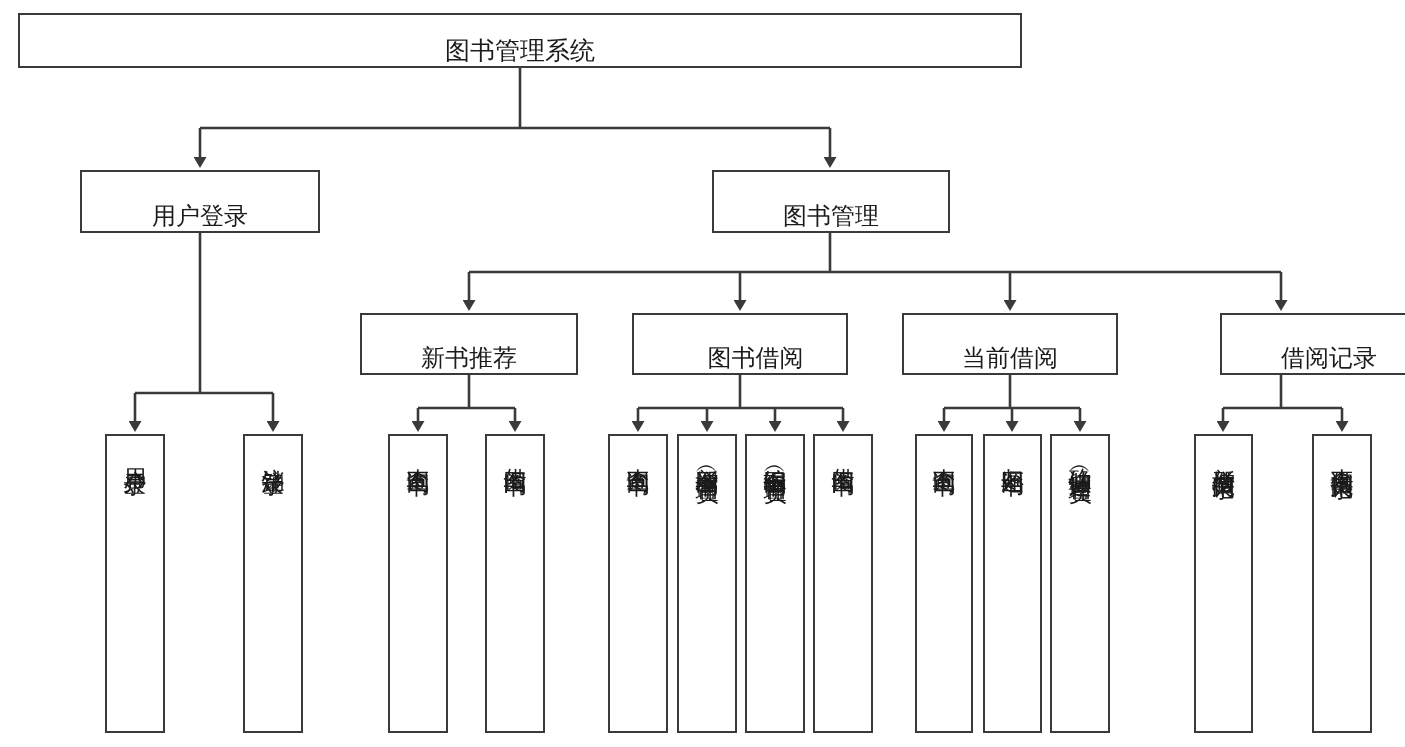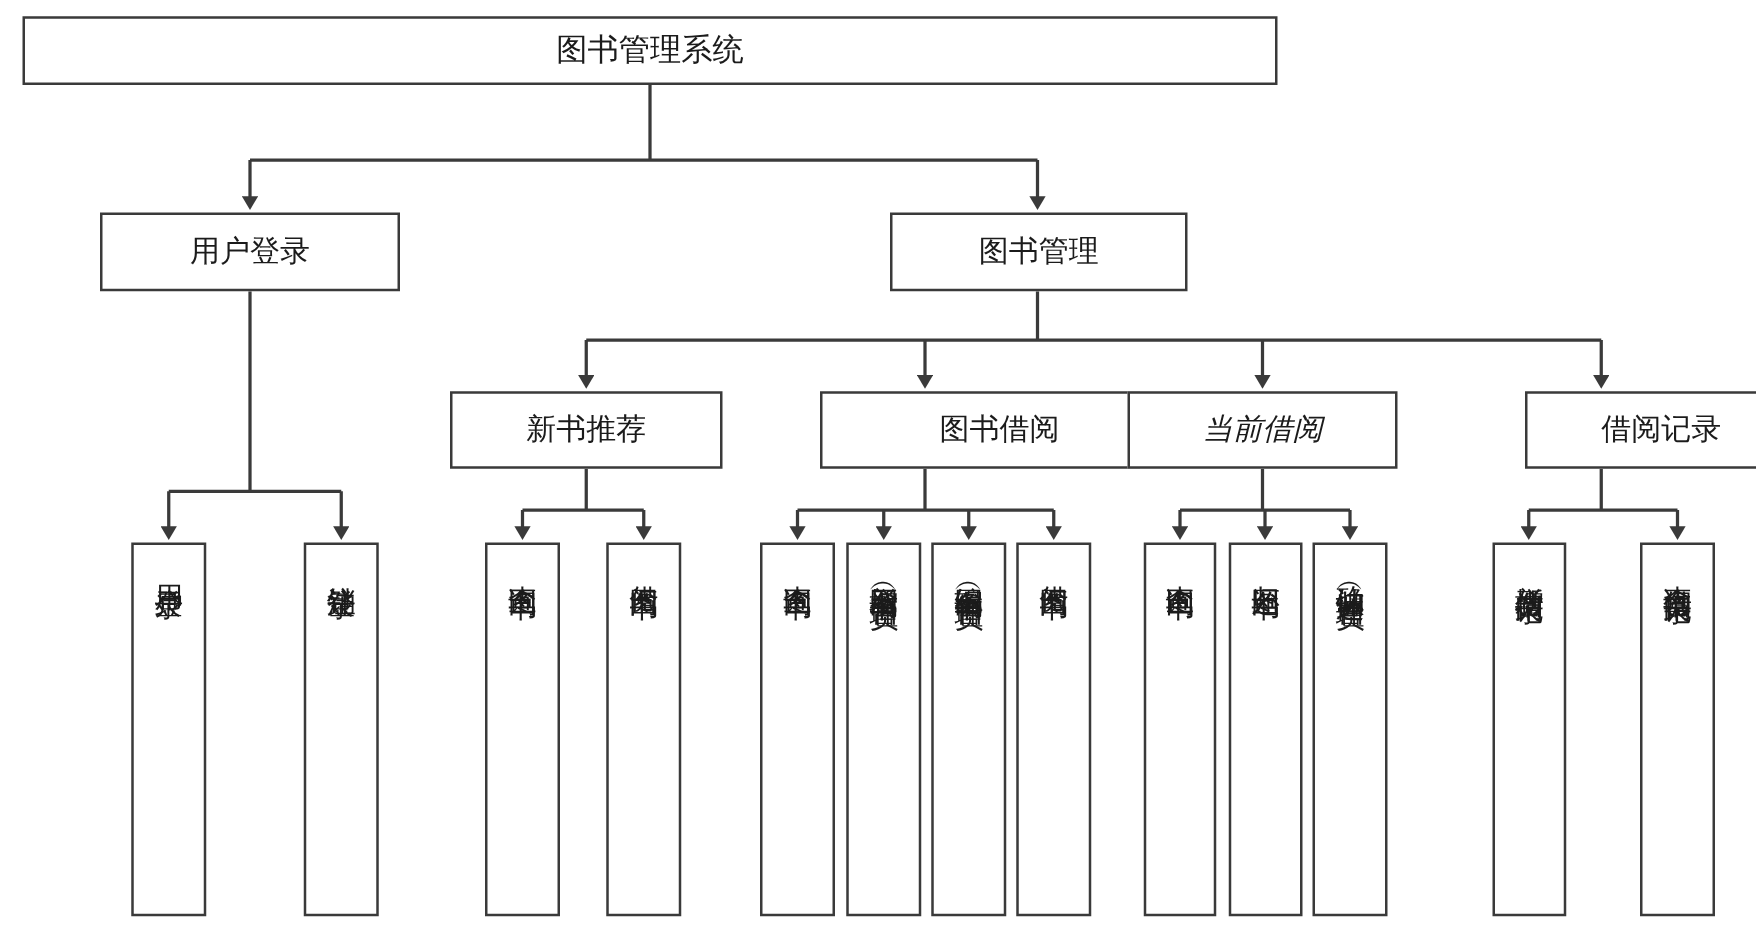--- a/index.html
+++ b/index.html
@@ -26,21 +26,21 @@
     height: 747px;
     pointer-events: none;
   }
   .node {
     position: absolute;
     box-sizing: border-box;
     border: 2px solid #3a3a3a;
     background: #ffffff;
     color: #1b1b1b;
     display: flex;
-    align-items: center;
+    align-items: flex-end;
     justify-content: center;
     text-align: center;
     line-height: 1.25;
   }
   .node.root {
     font-size: 25px;
   }
   .node.level2 {
     font-size: 24px;
   }
@@ -132,24 +132,24 @@
   <div class="node level2" style="left: 80px; top: 170px; width: 240px; height: 63px;">
     <span>用户登录</span>
   </div>
   <div class="node level2" style="left: 712px; top: 170px; width: 238px; height: 63px;">
     <span>图书管理</span>
   </div>
 
   <div class="node level3" style="left: 360px; top: 313px; width: 218px; height: 62px;">
     <span>新书推荐</span>
   </div>
-  <div class="node level3" style="left: 656px; top: 313px; width: 256px; height: 62px; padding-left: 31px;">
+  <div class="node level3" style="left: 632px; top: 313px; width: 216px; height: 62px; padding-left: 31px;">
     <span>图书借阅</span>
   </div>
-  <div class="node level3" style="left: 902px; top: 313px; width: 216px; height: 62px; font-style: italic;">
+  <div class="node level3" style="left: 902px; top: 313px; width: 216px; height: 62px;">
     <span>当前借阅</span>
   </div>
   <div class="node level3" style="left: 1172px; top: 313px; width: 218px; height: 62px; margin-left: 48px;">
     <span>借阅记录</span>
   </div>
 
   <div class="node leaf" style="left: 105px; top: 434px; width: 60px; height: 299px;">
     <span class="vtext">用户登录</span>
   </div>
   <div class="node leaf" style="left: 243px; top: 434px; width: 60px; height: 299px;">

